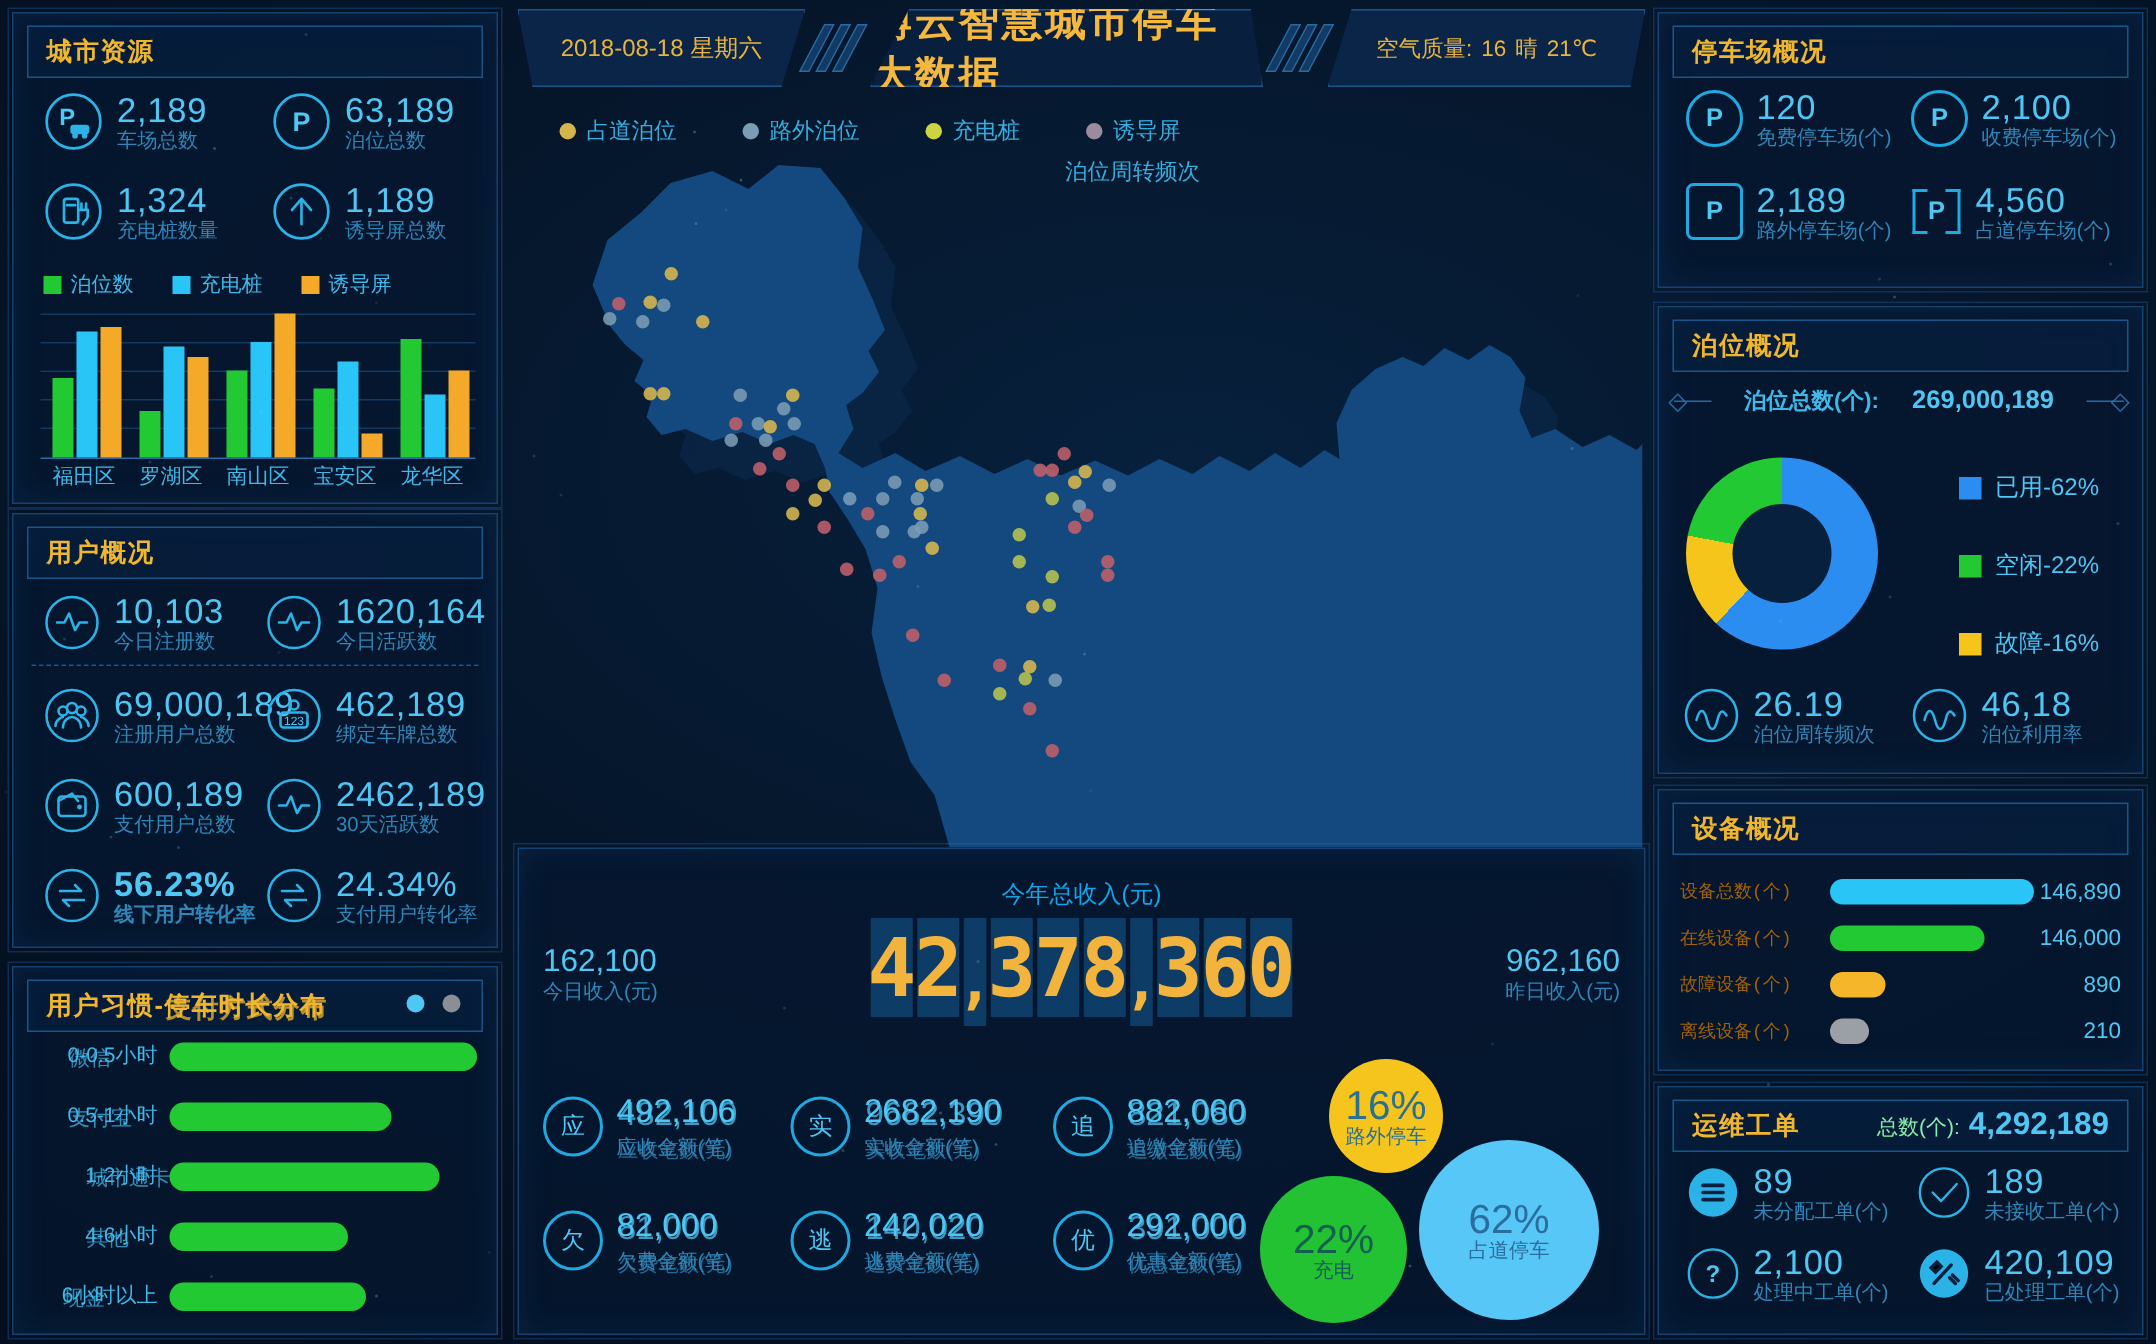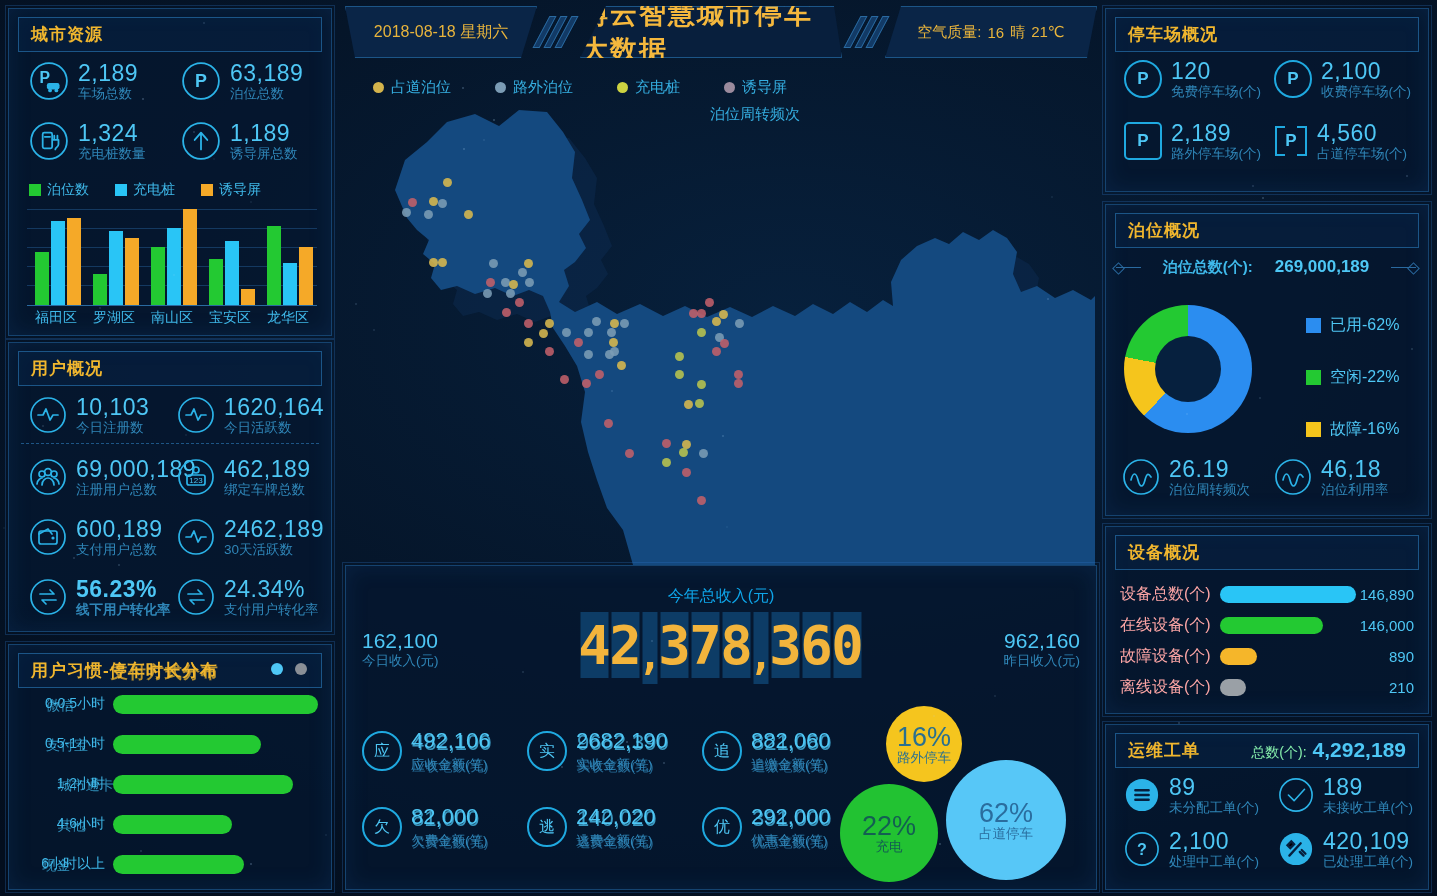--- a/index.html
+++ b/index.html
@@ -91,21 +91,21 @@
   #bt-total .tl{color:#3fb9ea;font-size:15px;font-weight:bold;}
   #bt-total .tv{color:#4ec7f5;font-size:17px;font-weight:bold;}
   #donut{position:absolute;left:18px;top:100px;width:128px;height:128px;border-radius:50%;}
   #donut::after{content:"";position:absolute;left:50%;top:50%;width:66px;height:66px;border-radius:50%;
                 transform:translate(-50%,-50%);background:#06203e;}
   #bt-legend{position:absolute;left:200px;top:110px;}
   #bt-legend .mi{display:flex;align-items:center;gap:9px;color:#4ec7f5;font-size:16px;margin-bottom:31px;}
   #bt-legend .mi b{width:15px;height:15px;}
   #dev-rows{position:absolute;left:14px;top:52px;width:294px;}
   .drow{display:flex;align-items:center;height:31px;}
-  .drow .dl{width:96px;color:#fca5a5;font-size:16px;}
+  .drow .dl{width:96px;color:#a16207;font-size:12px;font-family:Liberation Mono, monospace;}
   .drow .db{height:17px;border-radius:9px;margin-left:4px;}
   .drow .dv{margin-left:auto;color:#4ec7f5;font-size:15px;}
   #ops-total{position:absolute;right:22px;top:13px;display:flex;align-items:baseline;gap:6px;}
   #ops-total .tl{color:#86efac;font-size:14px;}
   #ops-total .tv{color:#4ec7f5;font-size:21px;font-weight:bold;}
   .star{position:absolute;width:2px;height:2px;border-radius:50%;background:rgba(180,220,255,.5);}
 </style>
 </head>
 <body>
 

